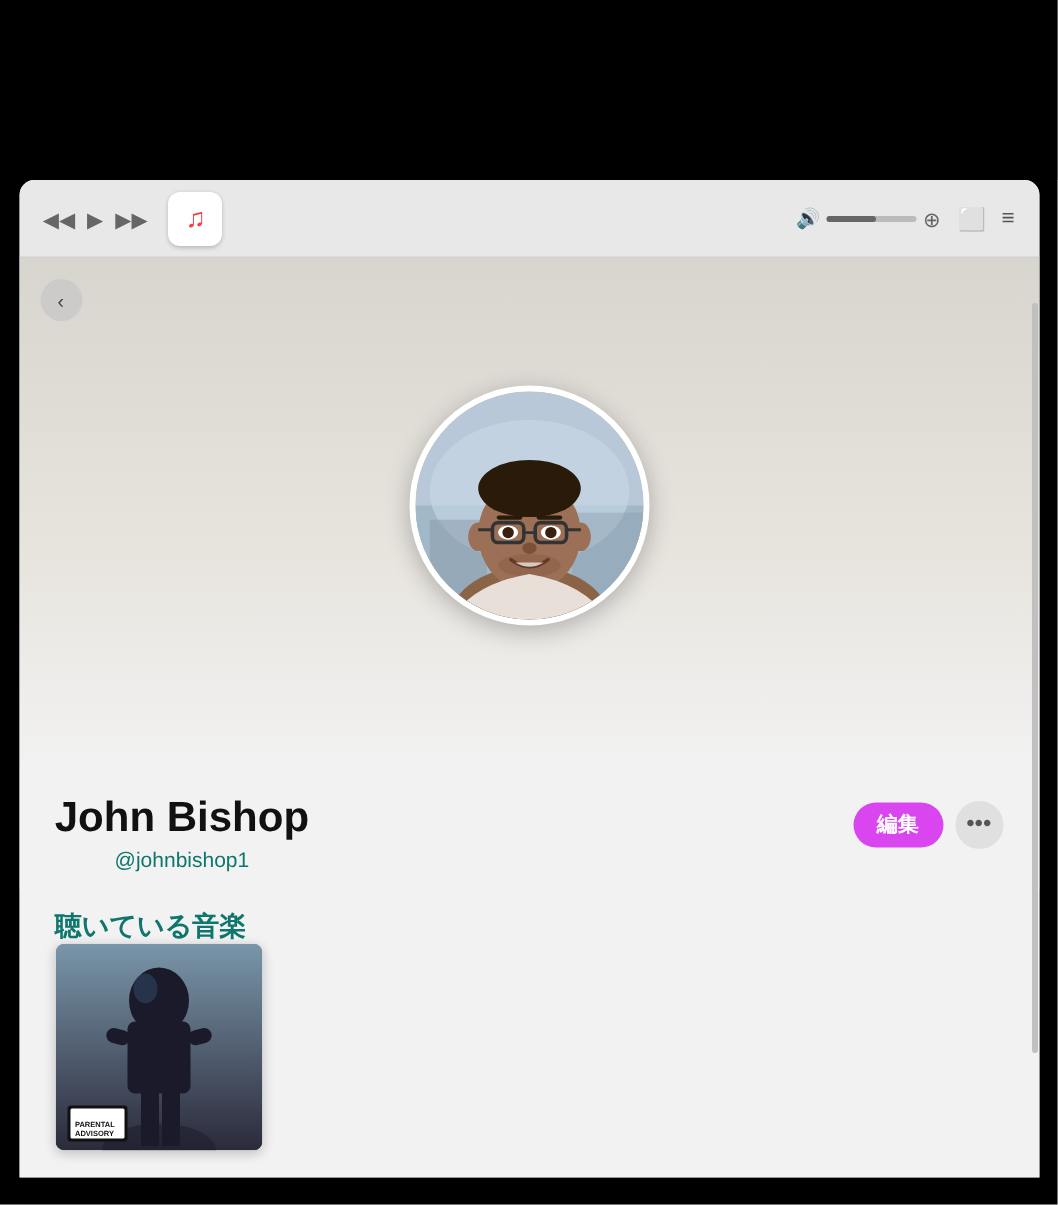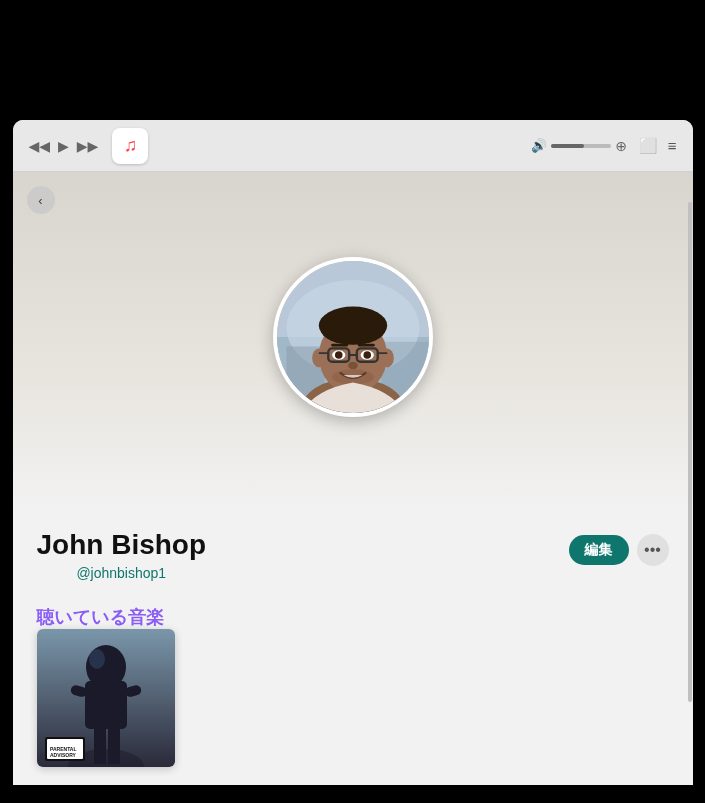--- a/index.html
+++ b/index.html
@@ -267,21 +267,21 @@
     }
 
     .profile-actions {
       display: flex;
       align-items: center;
       gap: 8px;
       margin-top: 6px;
     }
 
     .edit-btn {
-      background: #0f766e;
+      background: #d946ef;
       color: #fff;
       border: none;
       border-radius: 16px;
       padding: 6px 16px;
       font-size: 14px;
       font-weight: 600;
       cursor: pointer;
     }
 
     .more-btn {
@@ -300,21 +300,21 @@
 
     
     .section {
       padding: 12px 24px 16px 24px;
       flex: 1;
     }
 
     .section-title {
       font-size: 18px;
       font-weight: 700;
-      color: #8b5cf6;
+      color: #0f766e;
       margin-bottom: 0;
     }
 
     
     .albums-row {
       display: flex;
       gap: 16px;
       flex-wrap: wrap;
     }
 

